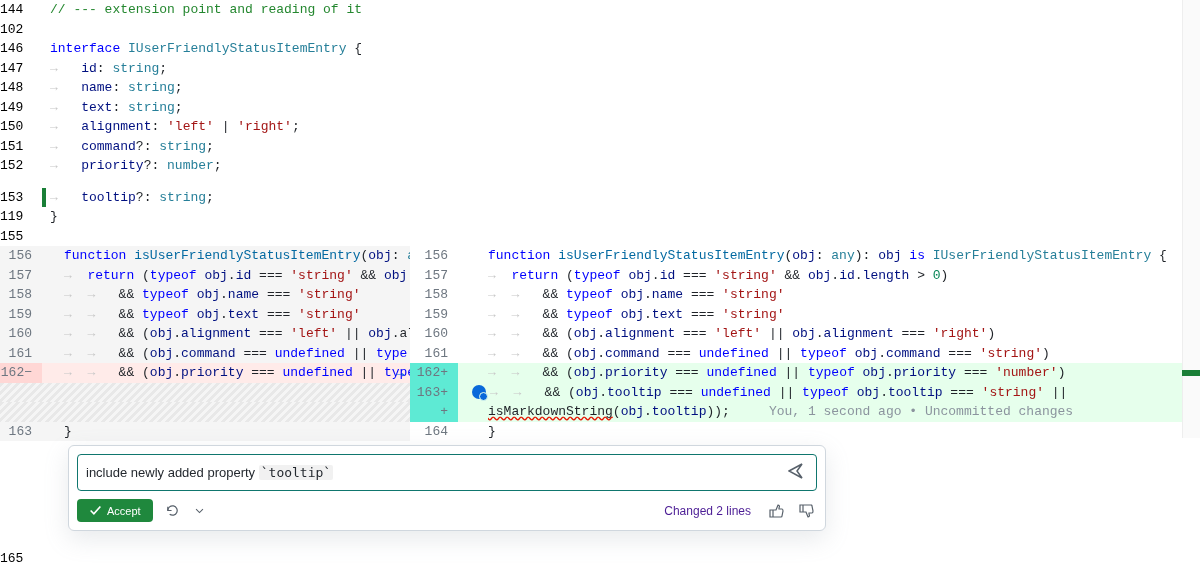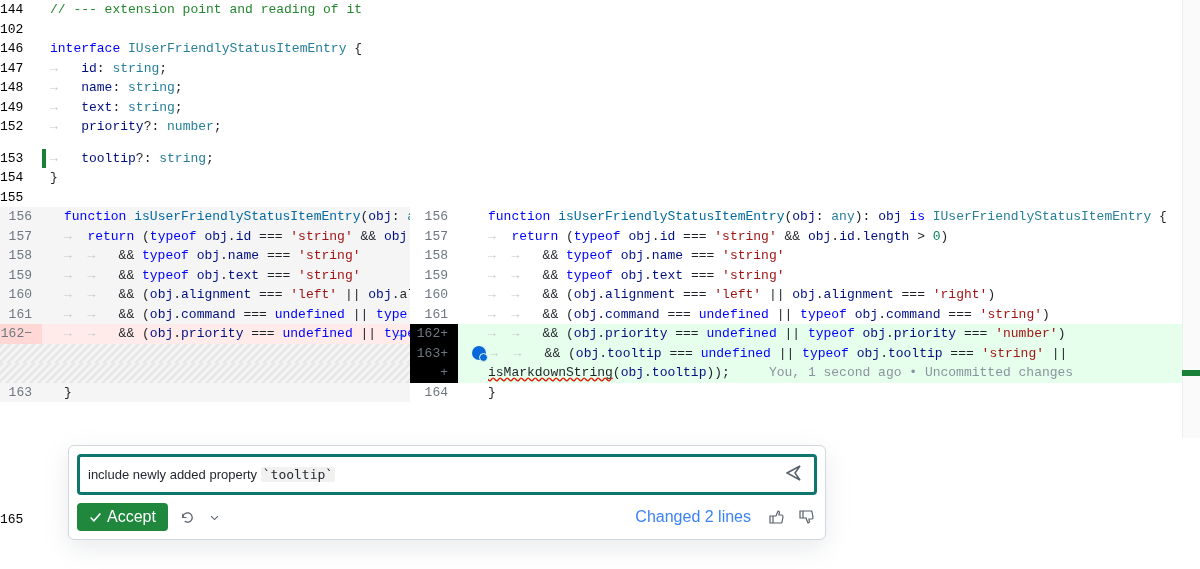--- a/index.html
+++ b/index.html
@@ -69,21 +69,21 @@
     padding-right: 10px;
     color: #6e7781;
     flex-shrink: 0;
     position: relative;
   }
   .bg-unchanged-l { background: #f5f5f5; }
   .bg-unchanged-r { background: #ffffff; }
   .bg-removed { background: #ffebe9; }
   .bg-removed .diff-gutter { background: #ffd7d5; }
   .bg-added { background: #e6ffec; }
-  .bg-added-gutter { background: #000000; }
+  .bg-added-gutter { background: #5eead4; }
   .diag-fill {
     background-image: linear-gradient(135deg, #e8e8e8 25%, transparent 25%, transparent 50%, #e8e8e8 50%, #e8e8e8 75%, transparent 75%, transparent);
     background-size: 8px 8px;
     background-color: #f5f5f5;
   }
   .minimap {
     position: absolute;
     right: 0;
     top: 0;
     width: 18px;
@@ -126,21 +126,21 @@
     background: #ffffff;
     border: 1px solid #d0d7de;
     border-radius: 6px;
     box-shadow: 0 8px 24px rgba(140,149,159,0.2);
     padding: 8px;
     z-index: 20;
   }
   .suggest-input-row {
     display: flex;
     align-items: center;
-    border: 3px solid #0f766e;
+    border: 1px solid #0f766e;
     border-radius: 4px;
     padding: 6px 8px;
     margin-bottom: 8px;
   }
   .suggest-input {
     flex: 1;
     border: none;
     outline: none;
     font-family: -apple-system, BlinkMacSystemFont, 'Segoe UI', sans-serif;
     font-size: 13px;
@@ -160,40 +160,40 @@
     align-items: center;
     gap: 10px;
   }
   .accept-btn {
     background: #1f883d;
     color: #ffffff;
     border: none;
     border-radius: 4px;
     padding: 5px 12px;
     font-family: -apple-system, BlinkMacSystemFont, 'Segoe UI', sans-serif;
-    font-size: 16px;
+    font-size: 11px;
     display: flex;
     align-items: center;
     gap: 5px;
     cursor: pointer;
   }
   .icon-btn {
     background: none;
     border: none;
     cursor: pointer;
     color: #57606a;
     display: flex;
     align-items: center;
     padding: 2px;
   }
   .changed-text {
     margin-left: auto;
     font-family: -apple-system, BlinkMacSystemFont, 'Segoe UI', sans-serif;
-    font-size: 16px;
-    color: #3b82f6;
+    font-size: 12px;
+    color: #4c1d95;
     margin-right: 6px;
   }
   .bot-badge {
     display: inline-flex;
     width: 14px;
     height: 14px;
     background: #0969da;
     border-radius: 50%;
     align-items: center;
     justify-content: center;
@@ -216,23 +216,25 @@
 <body>
 
 <div class="editor">
   <div id="top-lines">
       <div class="line"><div class="gutter">144</div><div class="code" style="padding-left: 8px;"><span><span class="c-comment">// --- extension point and reading of it</span></span></div></div>
       <div class="line"><div class="gutter">102</div><div class="code" style="padding-left: 8px;"><span></span></div></div>
       <div class="line"><div class="gutter">146</div><div class="code" style="padding-left: 8px;"><span><span class="c-kw">interface</span><span> </span><span class="c-type">IUserFriendlyStatusItemEntry</span><span> {</span></span></div></div>
       <div class="line"><div class="gutter">147</div><div class="code" style="padding-left: 8px;"><span><span class="c-ws">→   </span><span class="c-prop">id</span><span>: </span><span class="c-type">string</span><span>;</span></span></div></div>
       <div class="line"><div class="gutter">148</div><div class="code" style="padding-left: 8px;"><span><span class="c-ws">→   </span><span class="c-prop">name</span><span>: </span><span class="c-type">string</span><span>;</span></span></div></div>
       <div class="line"><div class="gutter">149</div><div class="code" style="padding-left: 8px;"><span><span class="c-ws">→   </span><span class="c-prop">text</span><span>: </span><span class="c-type">string</span><span>;</span></span></div></div>
+      <div class="line"><div class="gutter">150</div><div class="code" style="padding-left: 8px;"><span><span class="c-ws">→   </span><span class="c-prop">alignment</span><span>: </span><span class="c-str">'left'</span><span> | </span><span class="c-str">'right'</span><span>;</span></span></div></div>
+      <div class="line"><div class="gutter">151</div><div class="code" style="padding-left: 8px;"><span><span class="c-ws">→   </span><span class="c-prop">command</span><span>?: </span><span class="c-type">string</span><span>;</span></span></div></div>
       <div class="line"><div class="gutter">152</div><div class="code" style="padding-left: 8px;"><span><span class="c-ws">→   </span><span class="c-prop">priority</span><span>?: </span><span class="c-type">number</span><span>;</span></span></div></div>
       <div class="line" style="position: relative; margin-top: 12px;"><div class="gutter">153</div><div class="cursor-mark"></div><div class="code" style="padding-left: 8px;"><span><span class="c-ws">→   </span><span class="c-prop">tooltip</span><span>?: </span><span class="c-type">string</span><span>;</span></span></div></div>
-      <div class="line"><div class="gutter">154</div><div class="code" style="padding-left: 8px;"><span><span>}</span></span></div></div>
+      <div class="line"><div class="gutter">119</div><div class="code" style="padding-left: 8px;"><span><span>}</span></span></div></div>
       <div class="line"><div class="gutter">155</div><div class="code" style="padding-left: 8px;"><span></span></div></div>
     </div>
 
   <div class="diff-container">
     <div class="arrow-marker" style="top:117px">→</div>
     <div class="diff-left" id="diff-left">
         <div class="diff-line bg-unchanged-l"><div class="diff-gutter">156</div><div class="code" style="padding-left: 6px;"><span><span class="c-kw">function</span><span> </span><span class="c-fn">isUserFriendlyStatusItemEntry</span><span>(</span><span class="c-prop">obj</span><span>: </span><span class="c-type">an</span></span></div></div>
         <div class="diff-line bg-unchanged-l"><div class="diff-gutter">157</div><div class="code" style="padding-left: 6px;"><span><span class="c-ws">→  </span><span class="c-kw">return</span><span> (</span><span class="c-kw">typeof</span><span> </span><span class="c-prop">obj</span><span>.</span><span class="c-prop">id</span><span> === </span><span class="c-str">'string'</span><span> &amp;&amp; </span><span class="c-prop">obj</span><span>.</span></span></div></div>
         <div class="diff-line bg-unchanged-l"><div class="diff-gutter">158</div><div class="code" style="padding-left: 6px;"><span><span class="c-ws">→  →   </span><span>&amp;&amp; </span><span class="c-kw">typeof</span><span> </span><span class="c-prop">obj</span><span>.</span><span class="c-prop">name</span><span> === </span><span class="c-str">'string'</span></span></div></div>
         <div class="diff-line bg-unchanged-l"><div class="diff-gutter">159</div><div class="code" style="padding-left: 6px;"><span><span class="c-ws">→  →   </span><span>&amp;&amp; </span><span class="c-kw">typeof</span><span> </span><span class="c-prop">obj</span><span>.</span><span class="c-prop">text</span><span> === </span><span class="c-str">'string'</span></span></div></div>

